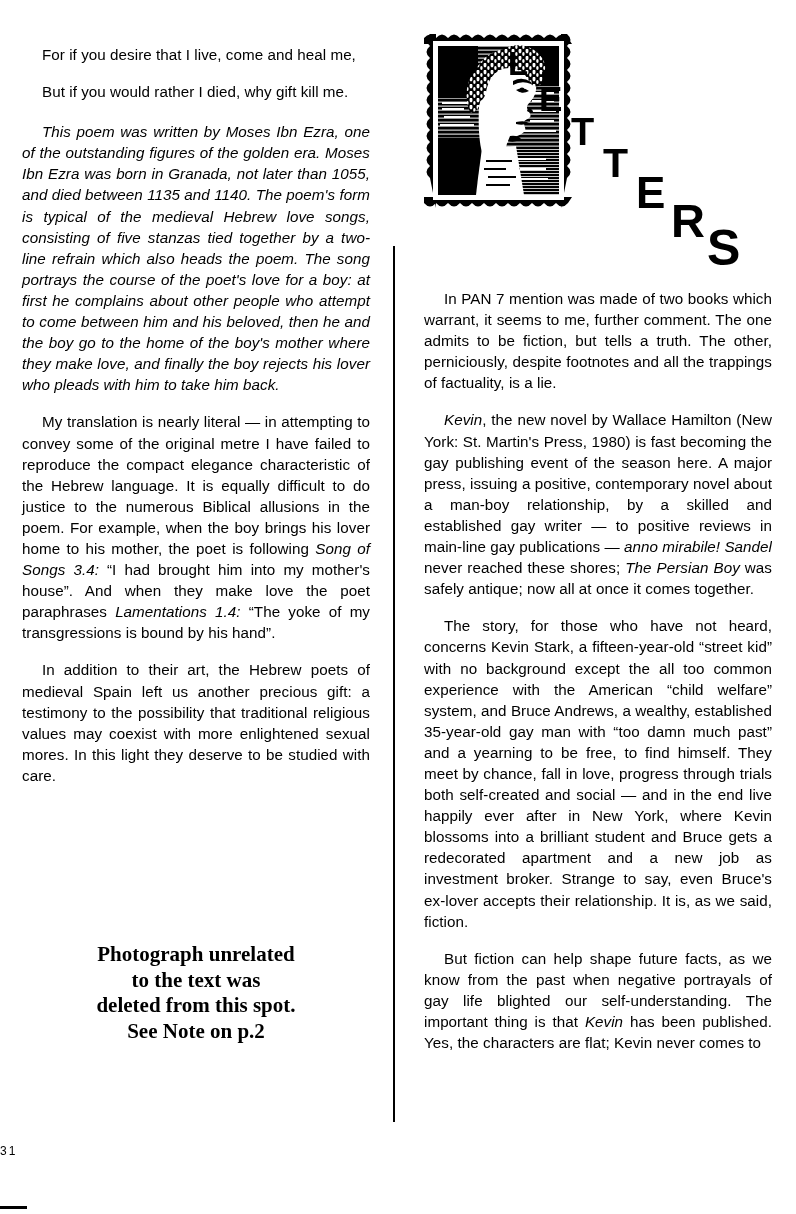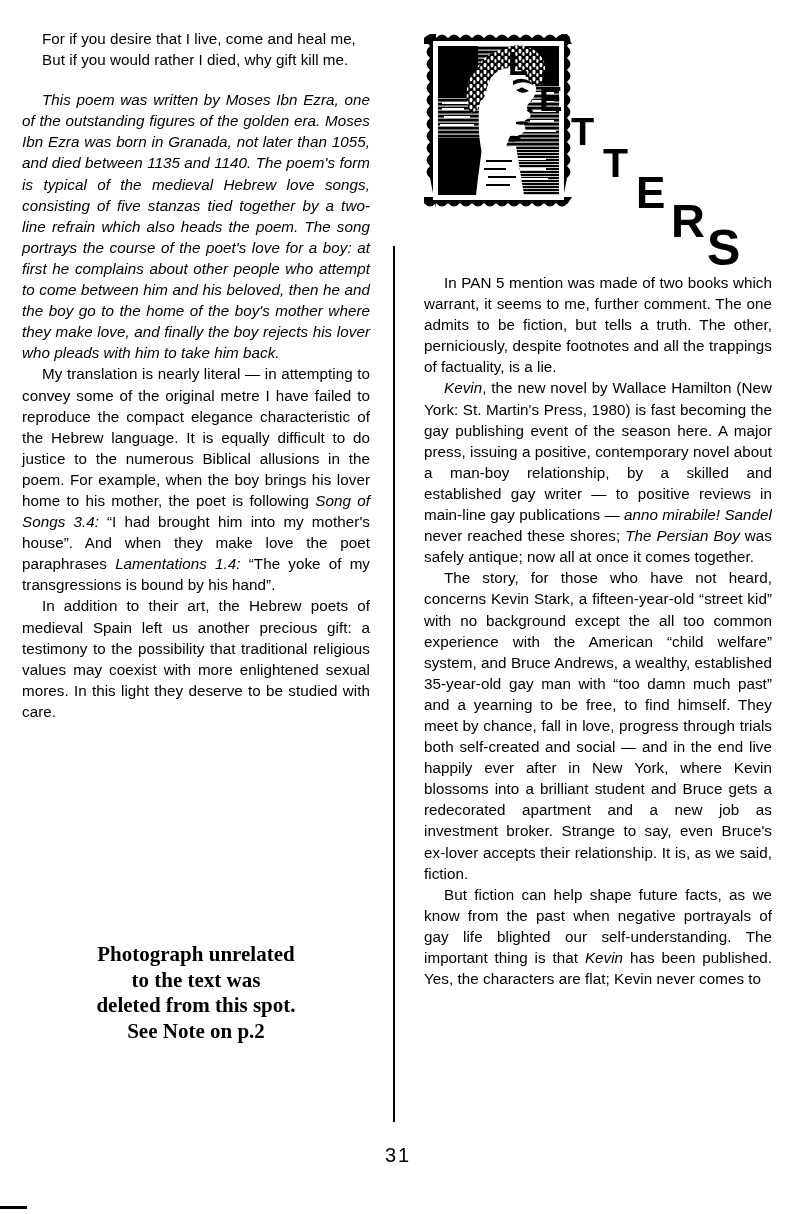--- a/index.html
+++ b/index.html
@@ -44,20 +44,21 @@
     left: 424px;
     width: 348px;
     top: 272px;
   }
 
   .col p {
     margin: 0;
   }
   .col p.indent {
     text-indent: 20px;
+    margin-top: 16px;
   }
   .col p.gap {
     margin-top: 19px;
     font-style: italic;
   }
   .col i, .col em {
     font-style: italic;
   }
 
   
@@ -88,22 +89,22 @@
     line-height: 25.5px;
     color: #000;
   }
 
   
   .page-number {
     position: absolute;
     left: 0;
     right: 0;
     top: 1144px;
-    text-align: center;
-    font-size: 20px;
+    text-align: left;
+    font-size: 12px;
     letter-spacing: 2px;
     font-weight: 500;
   }
 
   
   .masthead {
     position: absolute;
     left: 415px;
     top: 25px;
     width: 360px;
@@ -301,21 +302,21 @@
     <div>Photograph unrelated</div>
     <div>to the text was</div>
     <div>deleted from this spot.</div>
     <div>See Note on p.2</div>
   </div>
 
   <div class="divider"></div>
 
   <div class="col col-right clip-bottom" style="height:852px;">
 
-    <p class="indent">In PAN 5 mention was made of two books which warrant, it seems to me, further comment. The one admits to be fiction, but tells a truth. The other, perniciously, despite footnotes and all the trappings of factuality, is a lie.</p>
+    <p class="indent">In PAN 7 mention was made of two books which warrant, it seems to me, further comment. The one admits to be fiction, but tells a truth. The other, perniciously, despite footnotes and all the trappings of factuality, is a lie.</p>
 
     <p class="indent">
       <i>Kevin</i><span>, the new novel by Wallace Hamilton (New York: St. Martin's Press, 1980) is fast becoming the gay publishing event of the season here. A major press, issuing a positive, contemporary novel about a man-boy relationship, by a skilled and established gay writer — to positive reviews in main-line gay publications — </span><i>anno mirabile! Sandel</i><span> never reached these shores; </span><i>The Persian Boy</i><span> was safely antique; now all at once it comes together.</span>
     </p>
 
     <p class="indent">The story, for those who have not heard, concerns Kevin Stark, a fifteen-year-old “street kid” with no background except the all too common experience with the American “child welfare” system, and Bruce Andrews, a wealthy, established 35-year-old gay man with “too damn much past” and a yearning to be free, to find himself. They meet by chance, fall in love, progress through trials both self-created and social — and in the end live happily ever after in New York, where Kevin blossoms into a brilliant student and Bruce gets a redecorated apartment and a new job as investment broker. Strange to say, even Bruce's ex-lover accepts their relationship. It is, as we said, fiction.</p>
 
     <p class="indent">
       <span>But fiction can help shape future facts, as we know from the past when negative portrayals of gay life blighted our self-understanding. The important thing is that </span><i>Kevin</i><span> has been published. Yes, the characters are flat; Kevin never comes to</span>
     </p>

